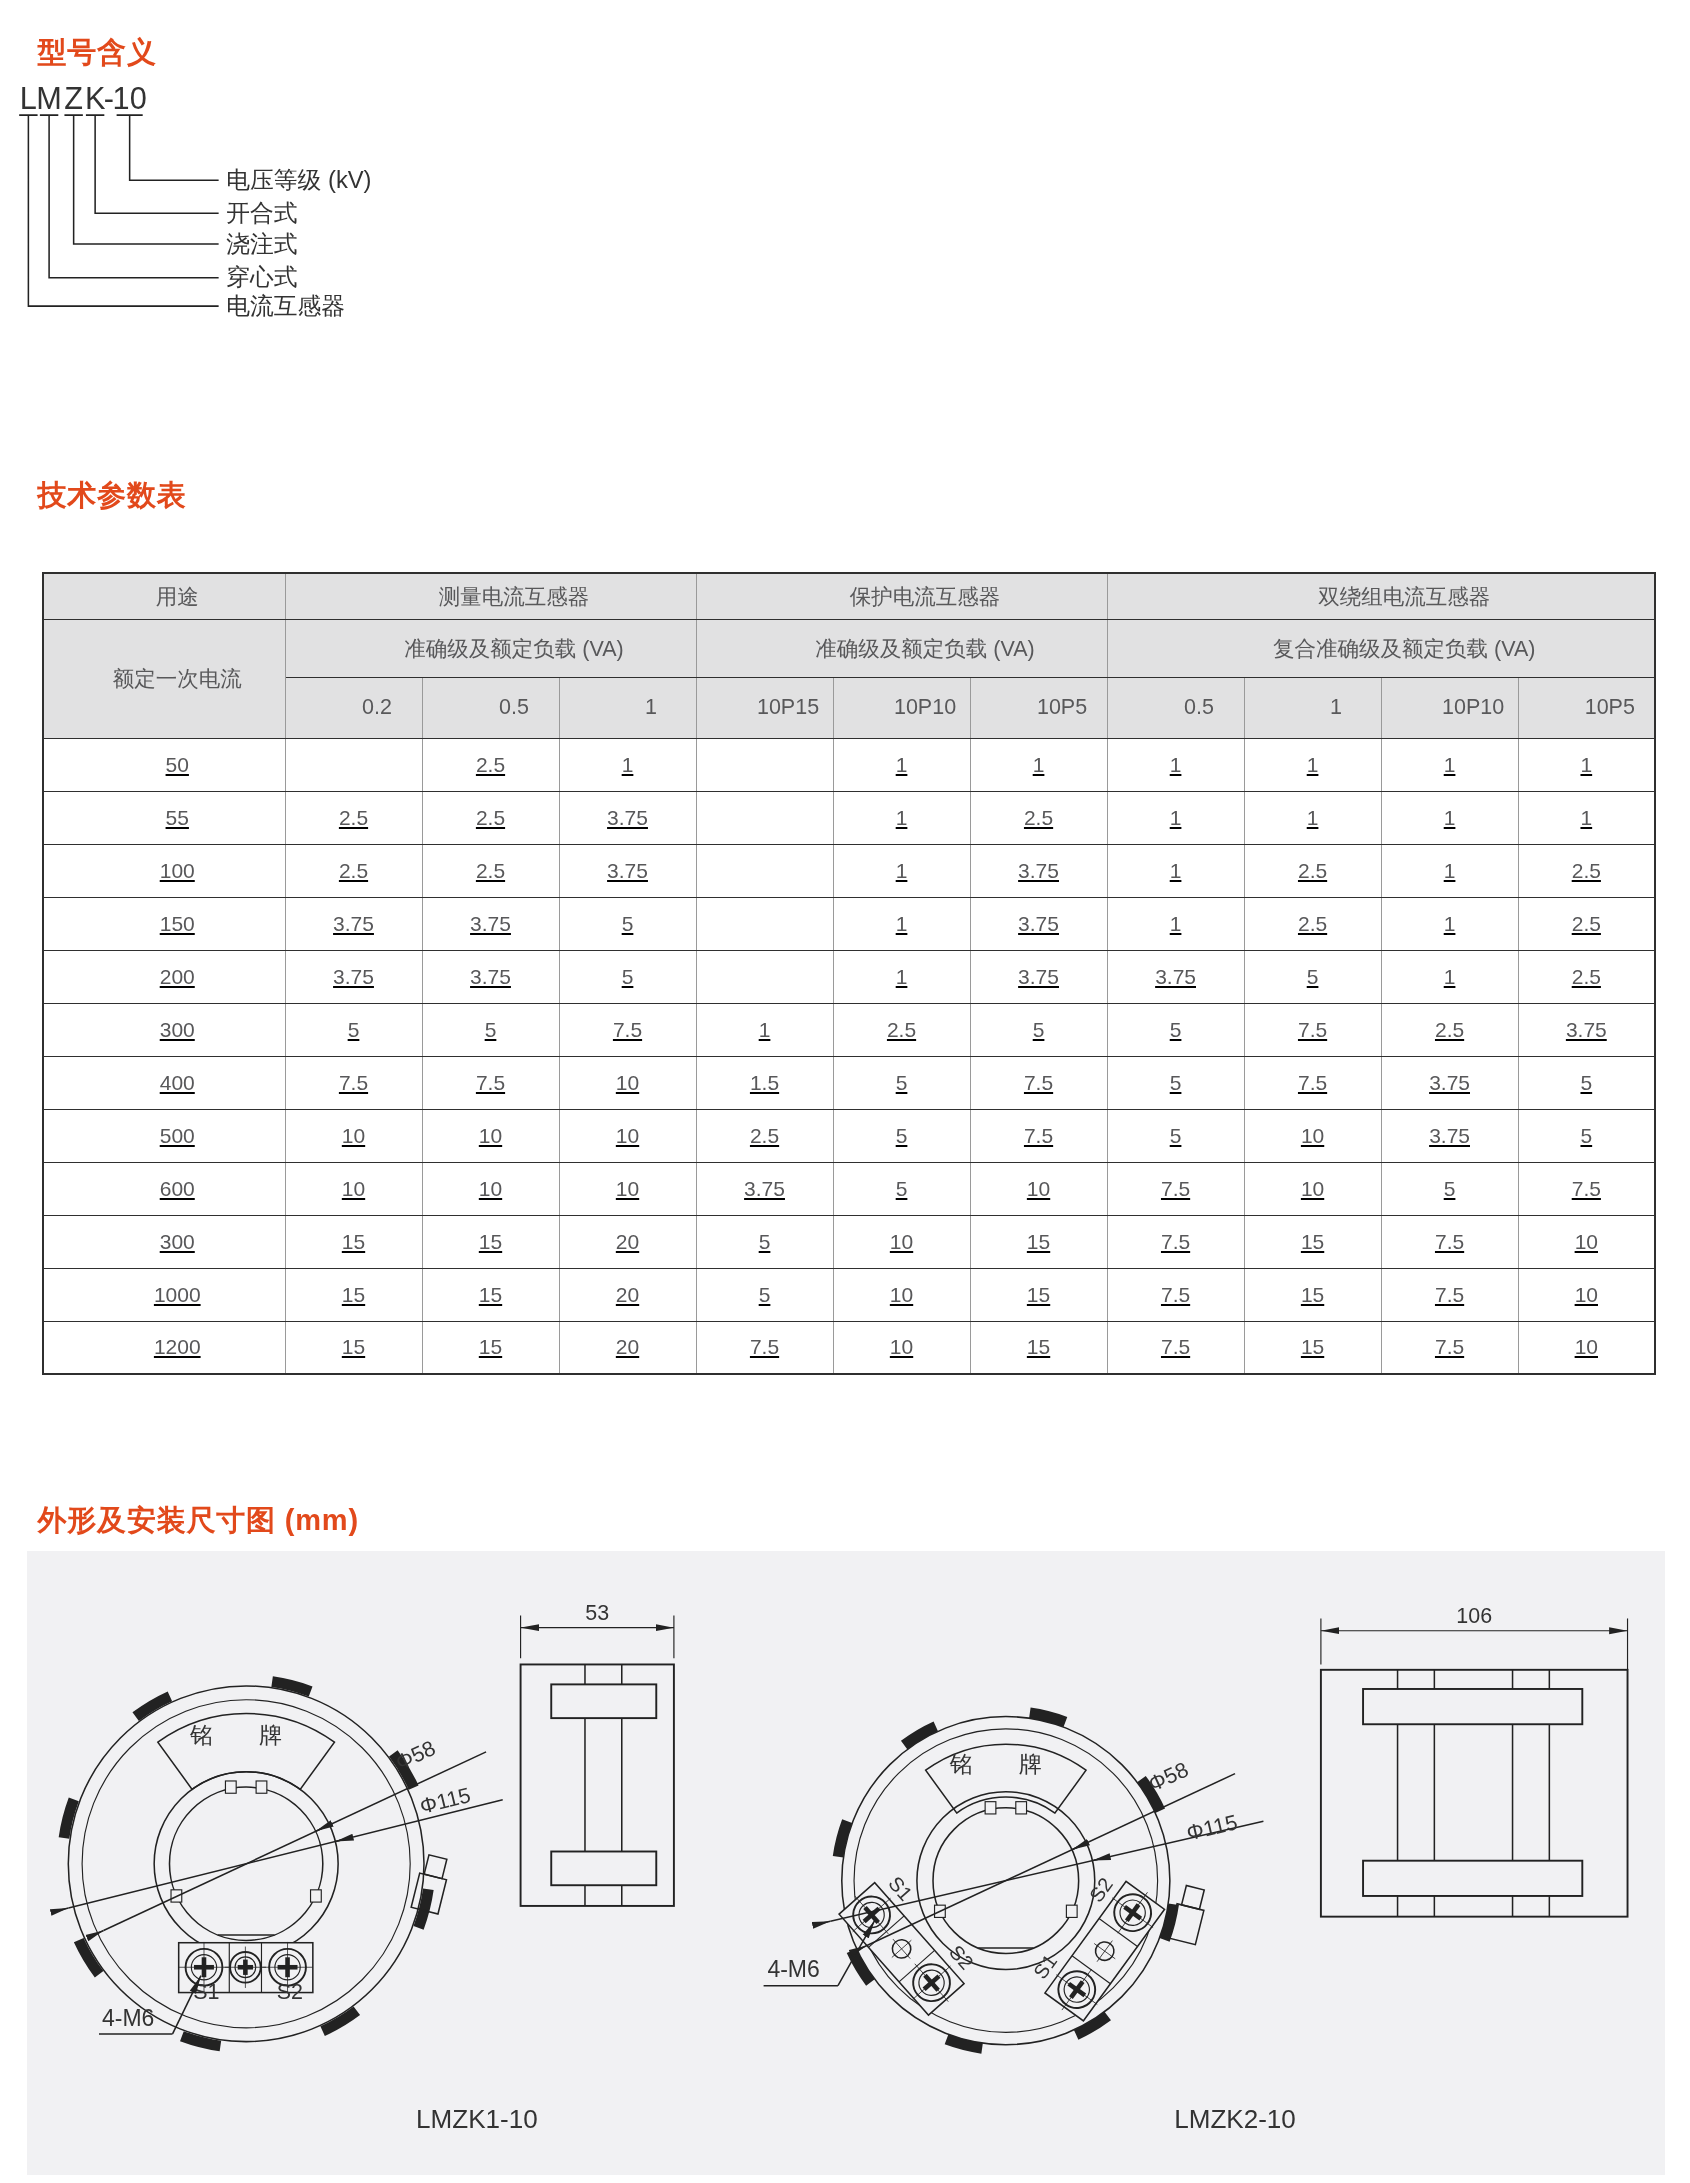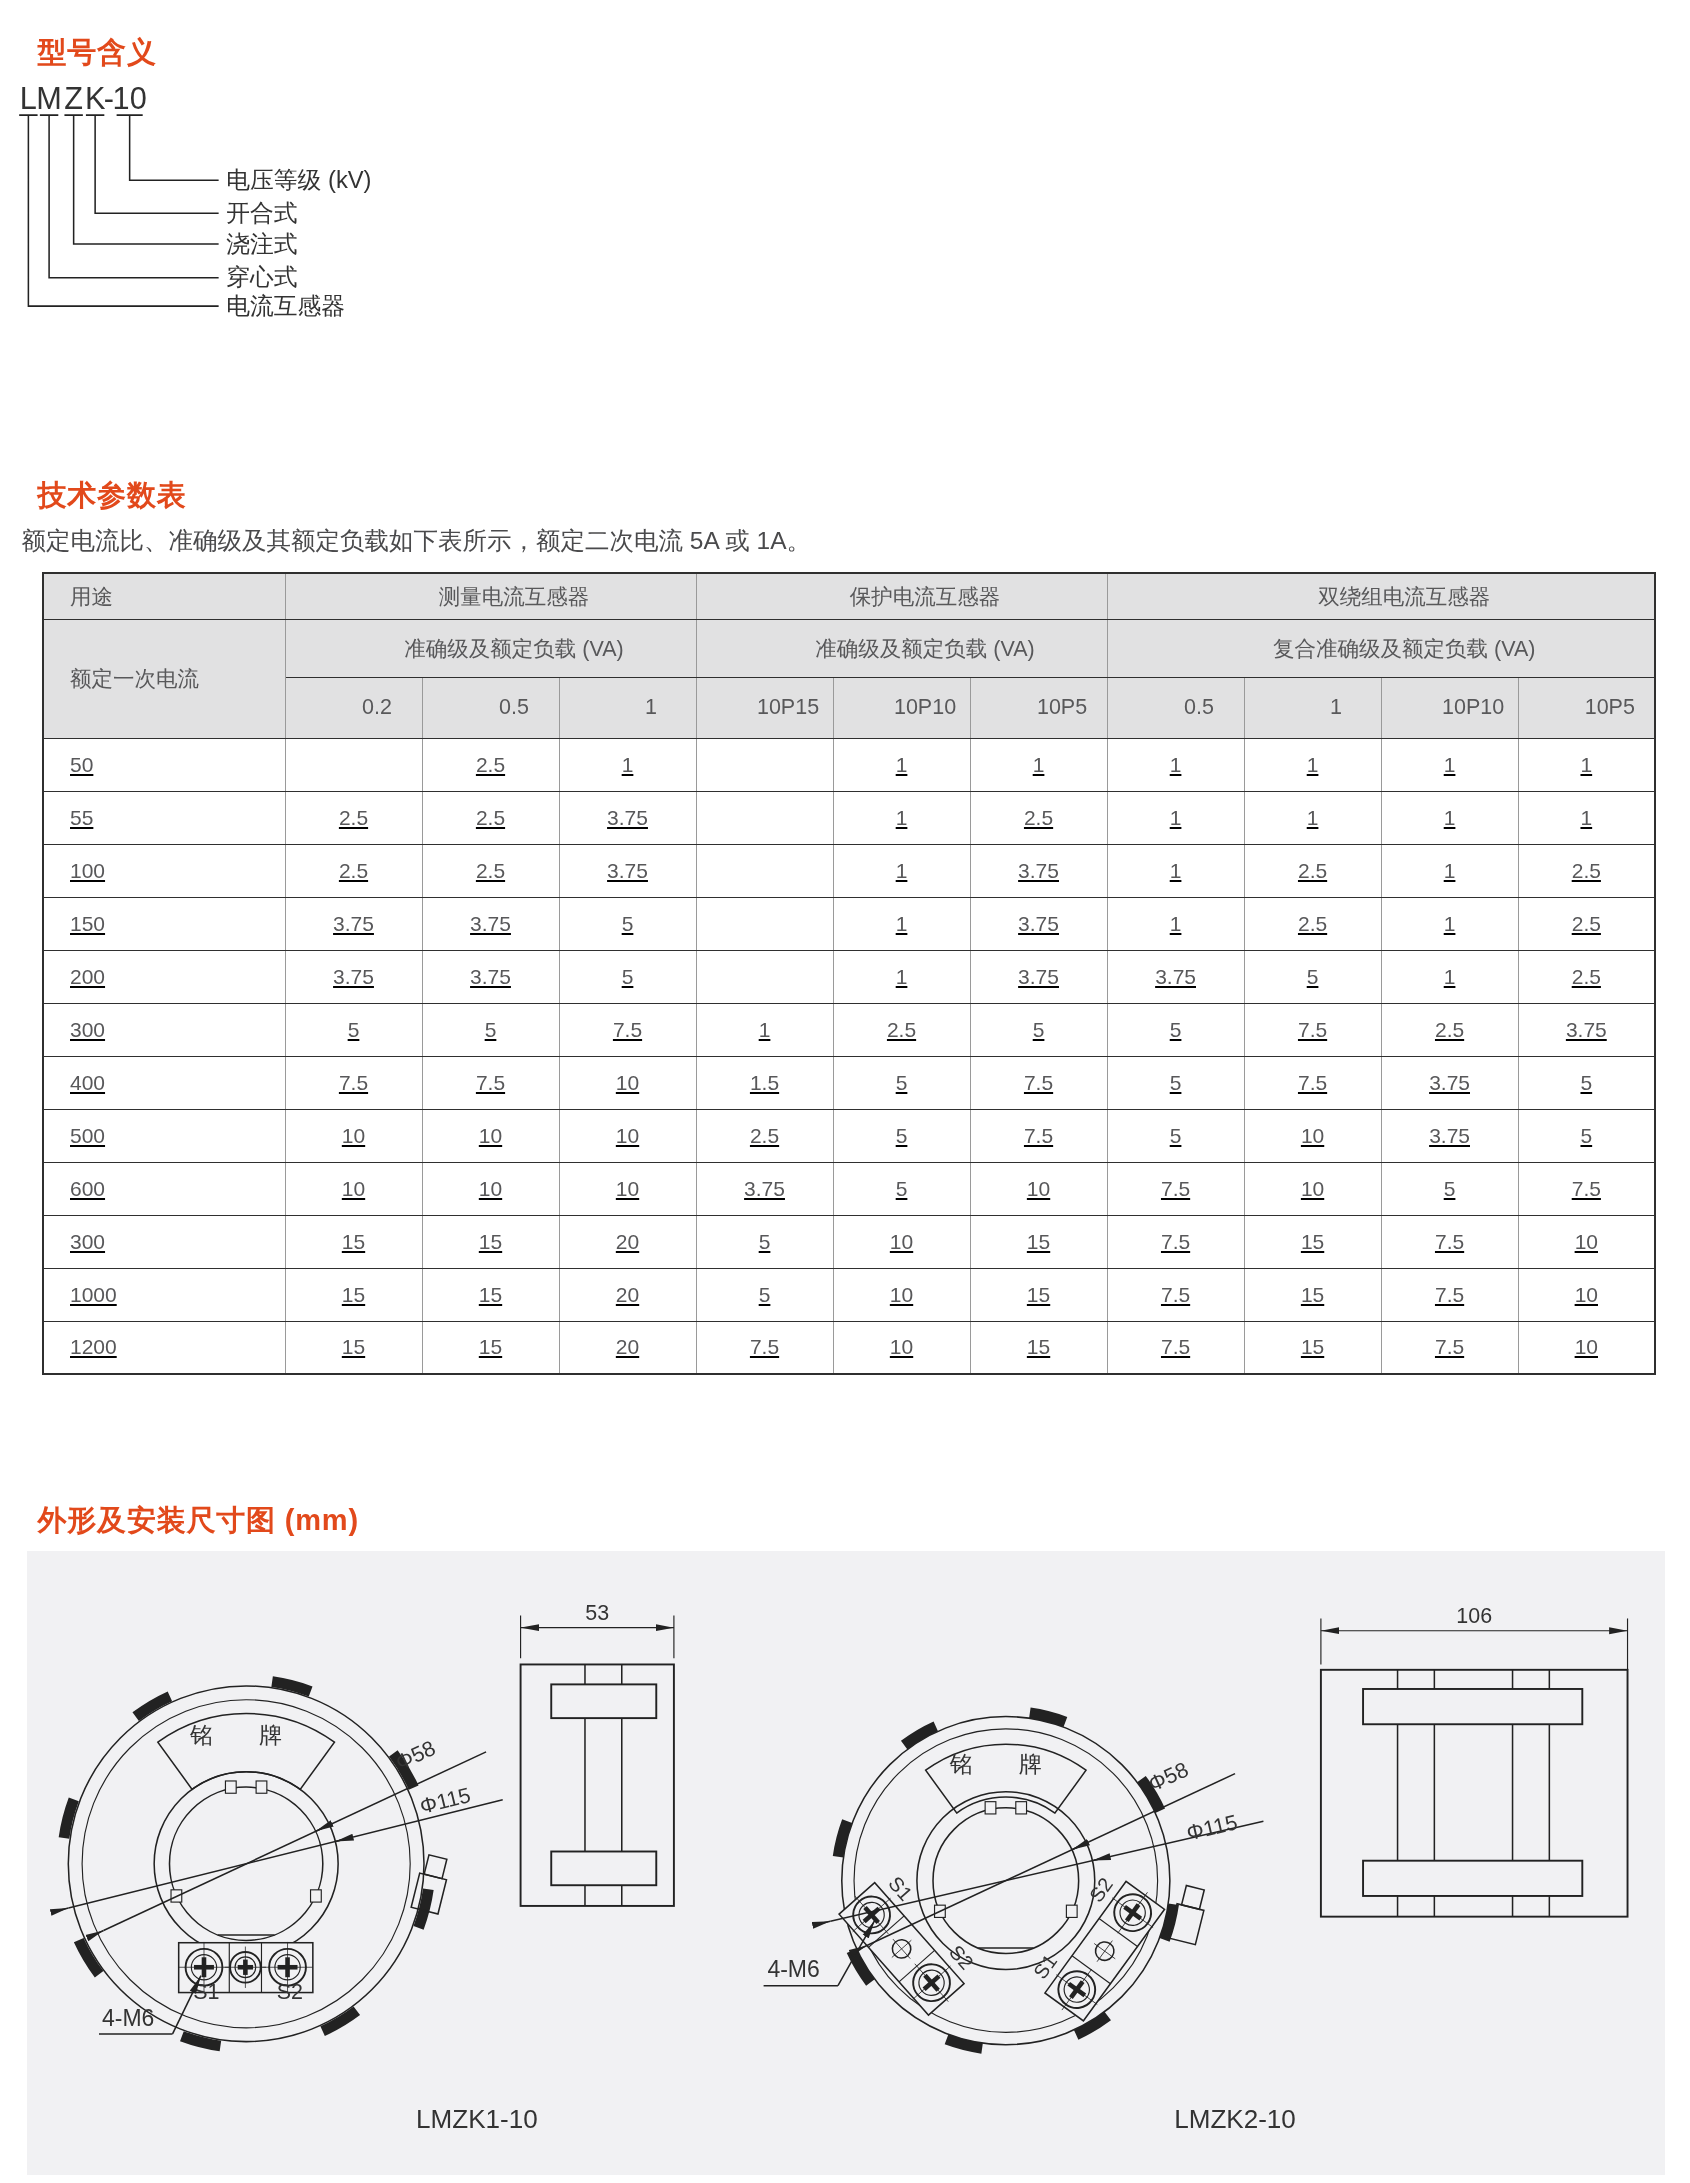--- a/index.html
+++ b/index.html
@@ -13,21 +13,21 @@
   table.spec{position:absolute;left:42px;top:572px;width:1607px;
              border-collapse:collapse;table-layout:fixed;
              border:2.3px solid #2f2f2f;}
   table.spec th,table.spec td{
       border-top:1.5px solid #2f2f2f;border-bottom:1.5px solid #2f2f2f;
       border-left:0.8px solid #9a9a9a;border-right:0.8px solid #9a9a9a;
       font-weight:normal;color:#58585a;font-size:21px;text-align:center;
       padding:0;}
   table.spec th{background:#e1e1e2;font-size:21.5px;padding-left:47px;}
   table.spec .gsep{border-left:1.5px solid #2f2f2f;}
-  table.spec .left{text-align:left;padding-left:26px;}
+  table.spec .left{text-align:center;padding-left:26px;}
   tr.h1{height:46px;} tr.h2{height:58px;} tr.h3{height:61px;}
   tbody.data tr{height:53px;text-decoration:underline;}
   svg.panel{position:absolute;left:27px;top:1551px;background:#f1f1f3;}
   svg text{fill:#333;}
   .dwg{stroke:#222;fill:none;}
 </style>
 </head>
 <body>
 
 <div class="page">
@@ -51,21 +51,20 @@
       <text x="295" y="245">电压等级 (kV)</text>
       <text x="295" y="288">开合式</text>
       <text x="295" y="328">浇注式</text>
       <text x="295" y="372">穿心式</text>
       <text x="295" y="409">电流互感器</text>
     </g>
   </svg>
 
   <h2 class="sec-title" style="top:460px">技术参数表</h2>
 
-  <p class="intro">额定电流比、准确级及其额定负载如下表所示，额定二次电流 5A 或 1A。</p>
 
   <table class="spec">
     <colgroup>
       <col style="width:242px">
       <col span="10" style="width:137px">
     </colgroup>
     <thead>
       <tr class="h1">
         <th class="left">用途</th>
         <th colspan="3" class="gsep">测量电流互感器</th>

